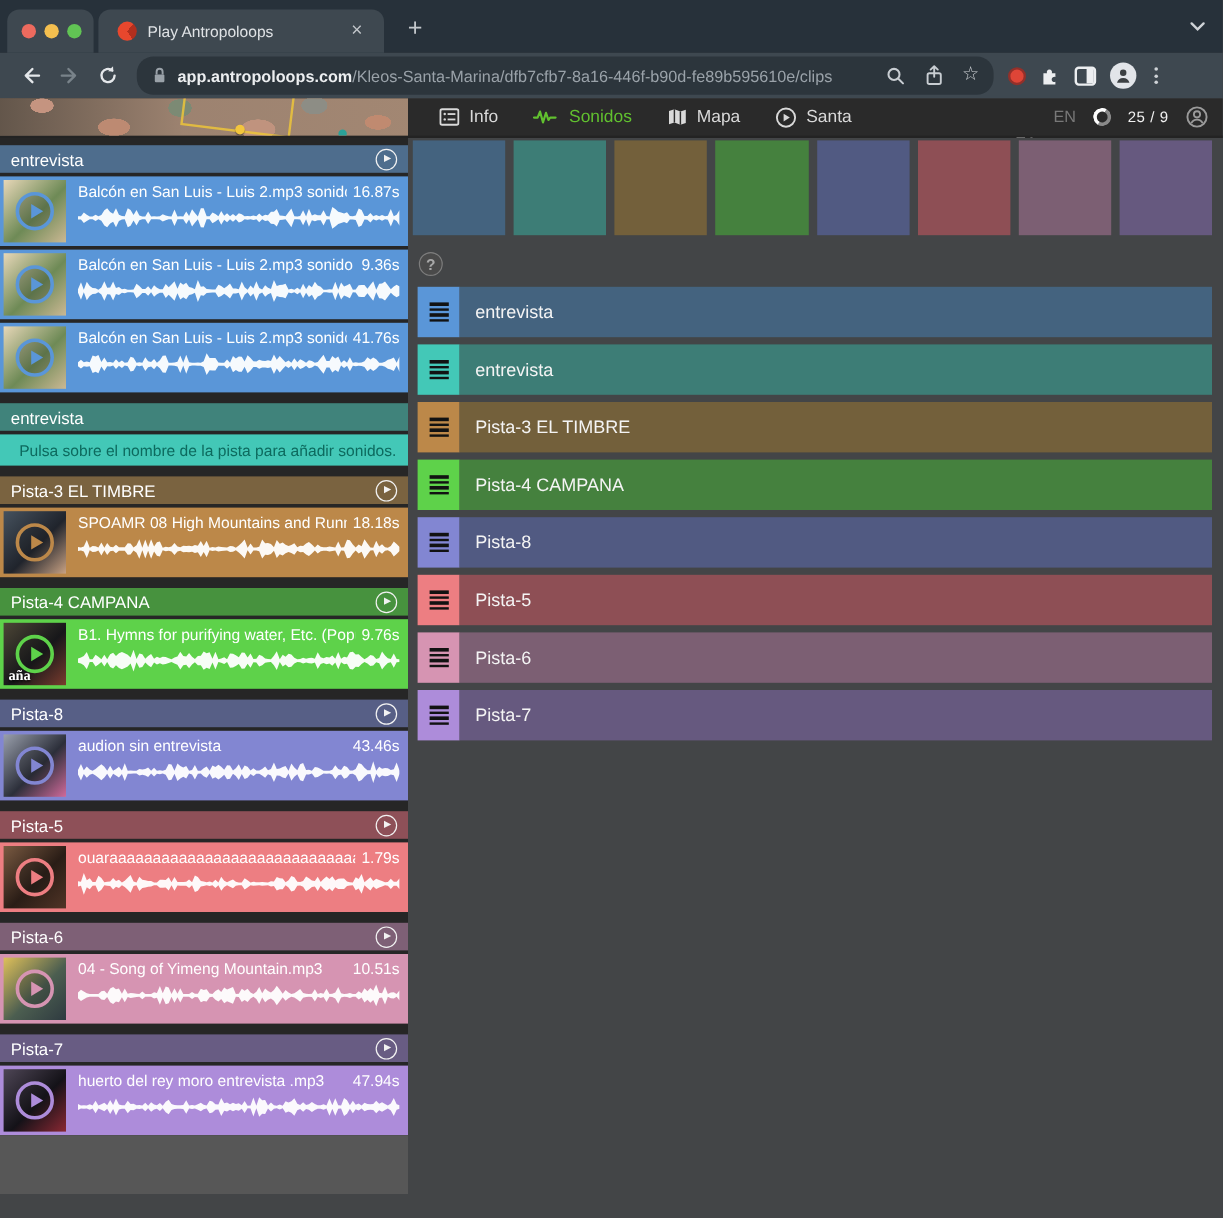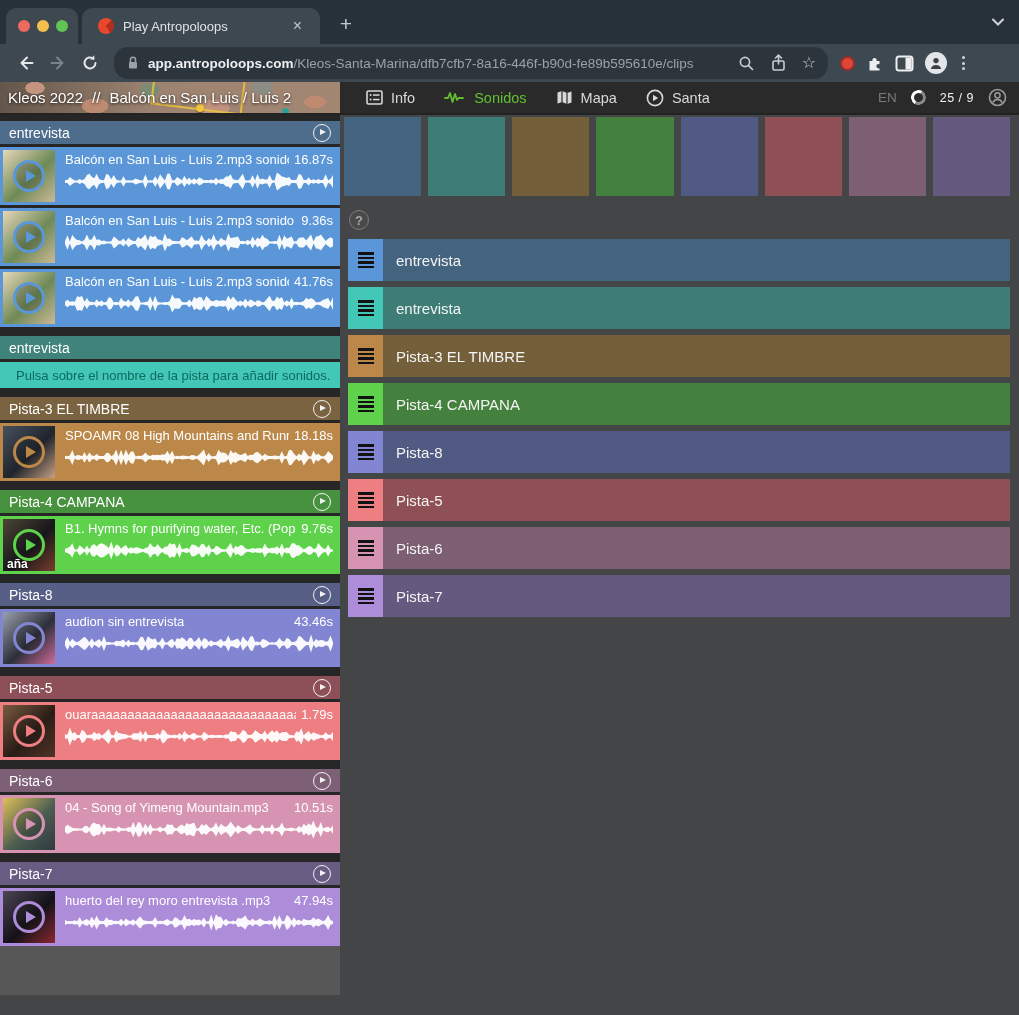--- a/index.html
+++ b/index.html
@@ -62,21 +62,21 @@
   .sidebar { width:340px; flex:none; background:#262626; display:flex; flex-direction:column; padding-top:6px; }
   .track { margin-bottom:9px; }
   .track:last-of-type { margin-bottom:0; }
   .track-header { height:23px; display:flex; align-items:center; padding:0 9px; font-size:14px; color:#fff; }
   .play-outline { margin-left:auto; width:18px; height:18px; border:1.5px solid #f2f2f2; border-radius:50%; position:relative; flex:none; }
   .play-outline .tri { position:absolute; left:6px; top:4px; width:0; height:0; border-left:6px solid #f2f2f2; border-top:3.5px solid transparent; border-bottom:3.5px solid transparent; }
   .clip { height:58px; margin-top:3px; display:flex; }
   .thumb { width:52px; height:52px; margin:3px 0 0 3px; position:relative; flex:none; }
   .clip-play { position:absolute; left:50%; top:50%; transform:translate(-50%,-50%); width:32px; height:32px; border:3px solid; border-radius:50%; background:rgba(25,25,25,.2); }
   .clip-play .tri { position:absolute; left:10px; top:7px; width:0; height:0; border-left:10px solid; border-top:6px solid transparent; border-bottom:6px solid transparent; }
-  .thumb-overlay-text { position:absolute; bottom:0; left:4px; font-size:12px; font-weight:bold; color:#fff; text-shadow:0 1px 2px rgba(0,0,0,.7); }
+  .thumb-overlay-text { position:absolute; bottom:0; left:4px; font-size:12px; font-weight:bold; color:#fff; text-shadow:0 1px 2px rgba(0,0,0,.7);font-family:Liberation Serif, serif; }
   .clip-body { flex:1; min-width:0; padding:5px 7px 0 10px; display:flex; flex-direction:column; }
   .clip-line1 { display:flex; font-size:13px; color:#fff; }
   .clip-label { flex:1; min-width:0; white-space:nowrap; overflow:hidden; }
   .clip-duration { margin-left:5px; white-space:nowrap; }
   .wave { width:100%; height:19px; margin-top:5px; }
   .track-hint { height:26px; margin-top:3px; display:flex; align-items:center; padding:0 9px; font-size:13px; color:#0d6a5e; }
   .sidebar-filler { flex:1; background:#575757; }
 
   .main { flex:1; min-width:0; display:flex; flex-direction:column; background:#434547; }
   .swatches { display:flex; gap:7px; padding:2px 9px 0 4px; height:81px; }
@@ -180,25 +180,20 @@
         <i></i>
       </span>
   </div>
 </div>
 
 <div class="appheader">
   <div class="bc">
     <span class="geo"></span>
     <span class="geo-pin"></span>
     <span class="geo-dot"></span>
-    <span class="bc-text">
-      <span>Kleos 2022</span>
-      <span>//</span>
-      <span>Balcón en San Luis / Luis 2</span>
-    </span>
   </div>
   <div class="nav">
     <span class="nav-item">
       <svg class="icon" width="17" height="15" viewBox="0 0 17 15">
           <rect x="1" y="1" width="15" height="13" rx="1.5" fill="none" stroke="#d9d9d9" stroke-width="1.6"></rect>
           <circle cx="4.6" cy="5" r="1" fill="#d9d9d9"></circle>
           <rect x="7" y="4.3" width="6.5" height="1.5" fill="#d9d9d9"></rect>
           <circle cx="4.6" cy="9.5" r="1" fill="#d9d9d9"></circle>
           <rect x="7" y="8.8" width="6.5" height="1.5" fill="#d9d9d9"></rect>
         </svg>

